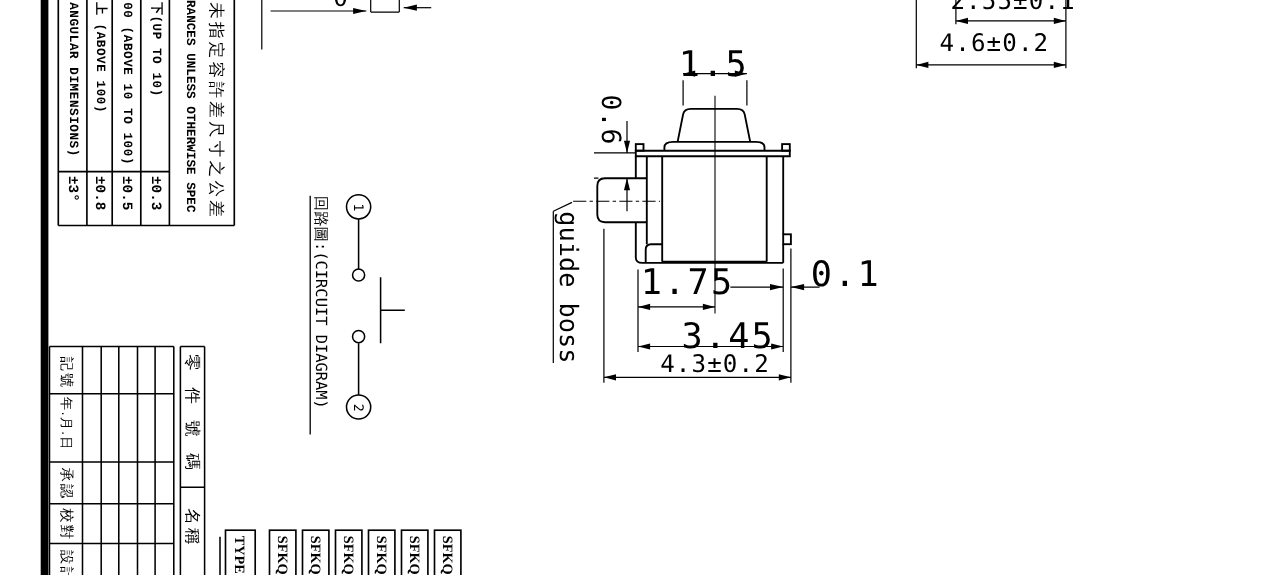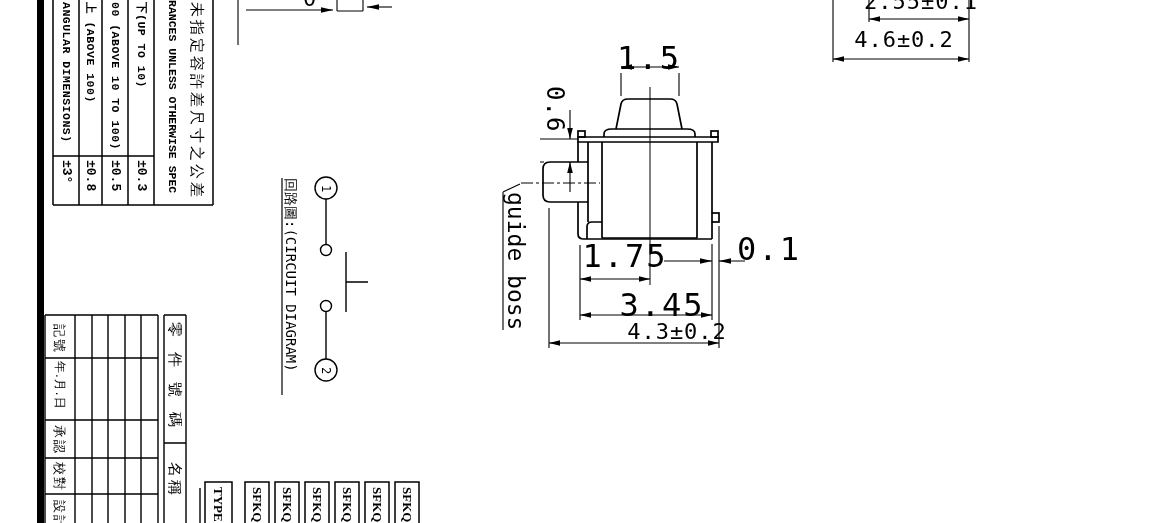--- a/index.html
+++ b/index.html
@@ -147,20 +147,20 @@
 
   <div class="t vt" style="left:298px;top:178px;font-size:14px;">回路圖:(CIRCUIT DIAGRAM)</div>
   <div class="t vt" style="left:332px;top:185px;font-size:12px;">1</div>
   <div class="t vt" style="left:332px;top:367px;font-size:12px;">2</div>
 
   <div class="t dim" style="left:649px;top:42px;">1.5</div>
   <div class="t vt" style="left:567px;top:86px;font-size:24px;letter-spacing:1px;">0.6</div>
   <div class="t vt" style="left:527px;top:192px;font-size:23px;">guide boss</div>
   <div class="t dim" style="left:625px;top:240px;">1.75</div>
   <div class="t dim" style="left:662px;top:289px;">3.45</div>
-  <div class="t dimsm" style="left:677px;top:321px;">4.3±0.2</div>
+  <div class="t dimsm" style="left:650px;top:321px;">4.3±0.2</div>
   <div class="t dim" style="left:725px;top:233px;margin-left:44px;">0.1</div>
 
   <div class="t dimsm" style="left:921px;top:-9px;">2.55±0.1</div>
   <div class="t dimsm" style="left:904px;top:29px;">4.6±0.2</div>
   <div class="t dimsm" style="left:310px;top:-12px;">0</div>
 
 </div>
 
 </body></html>

